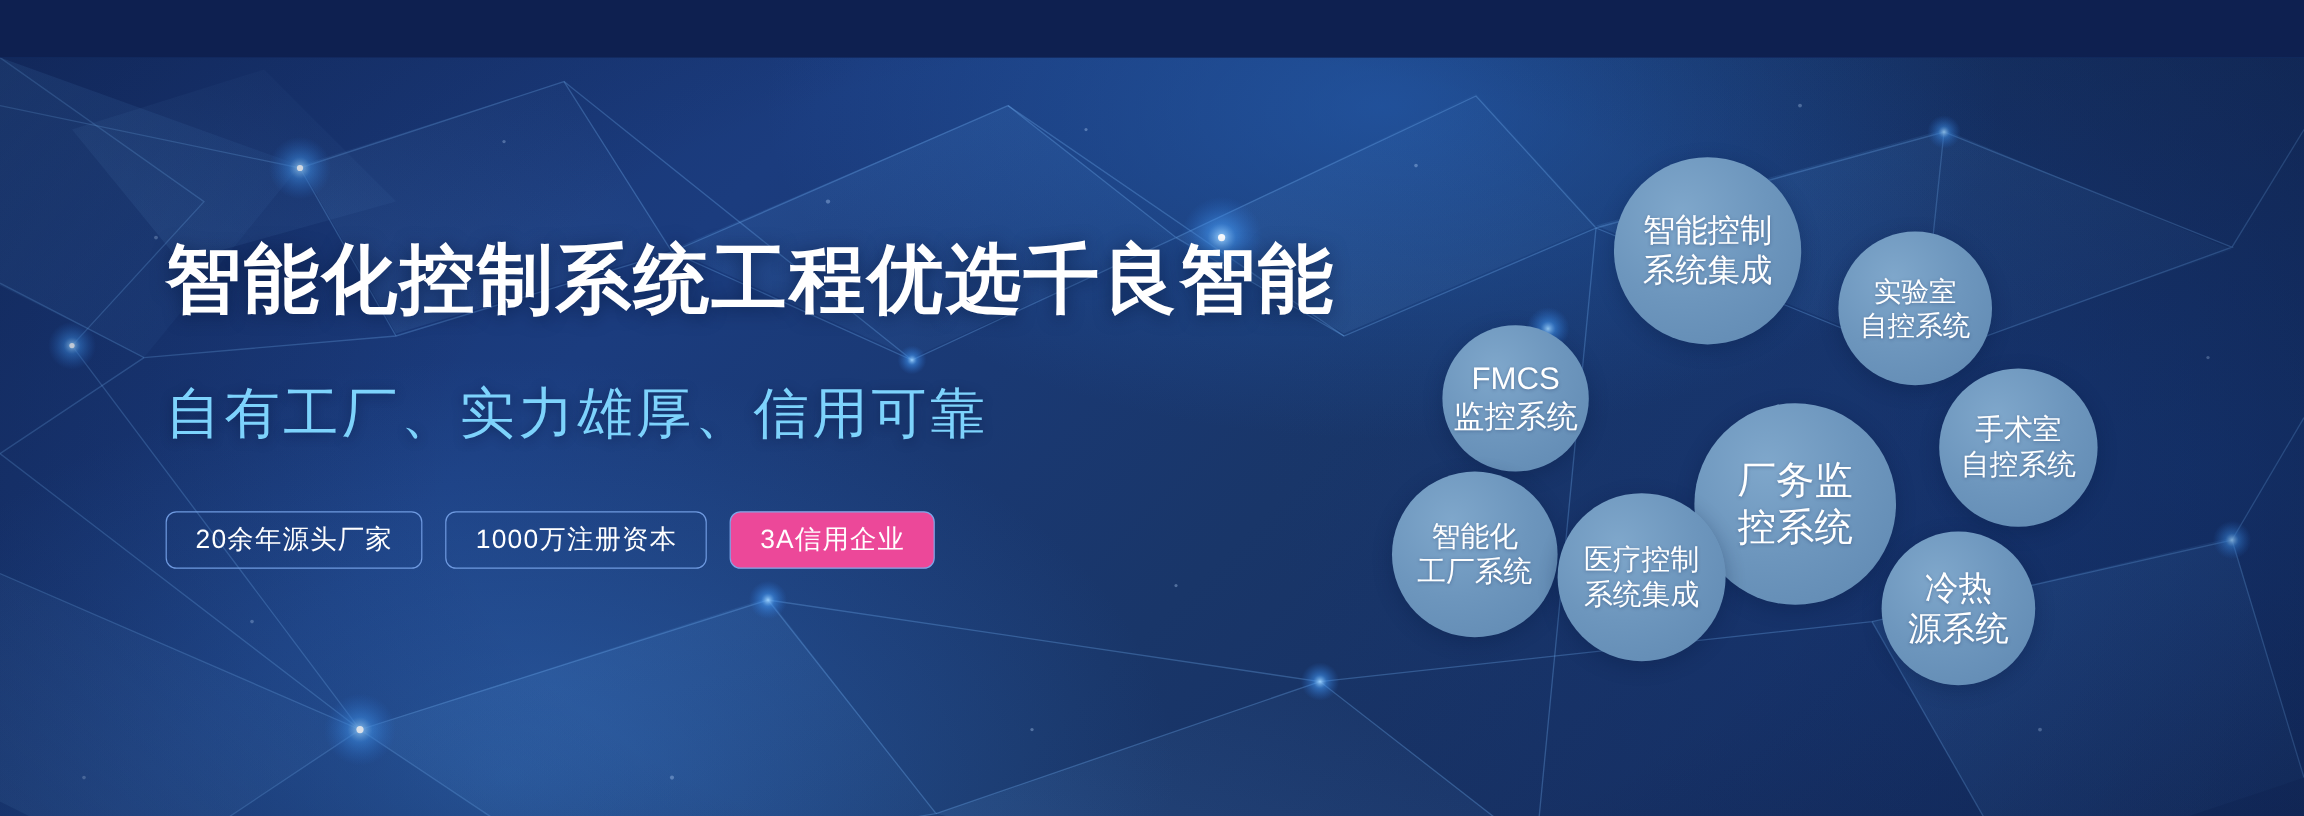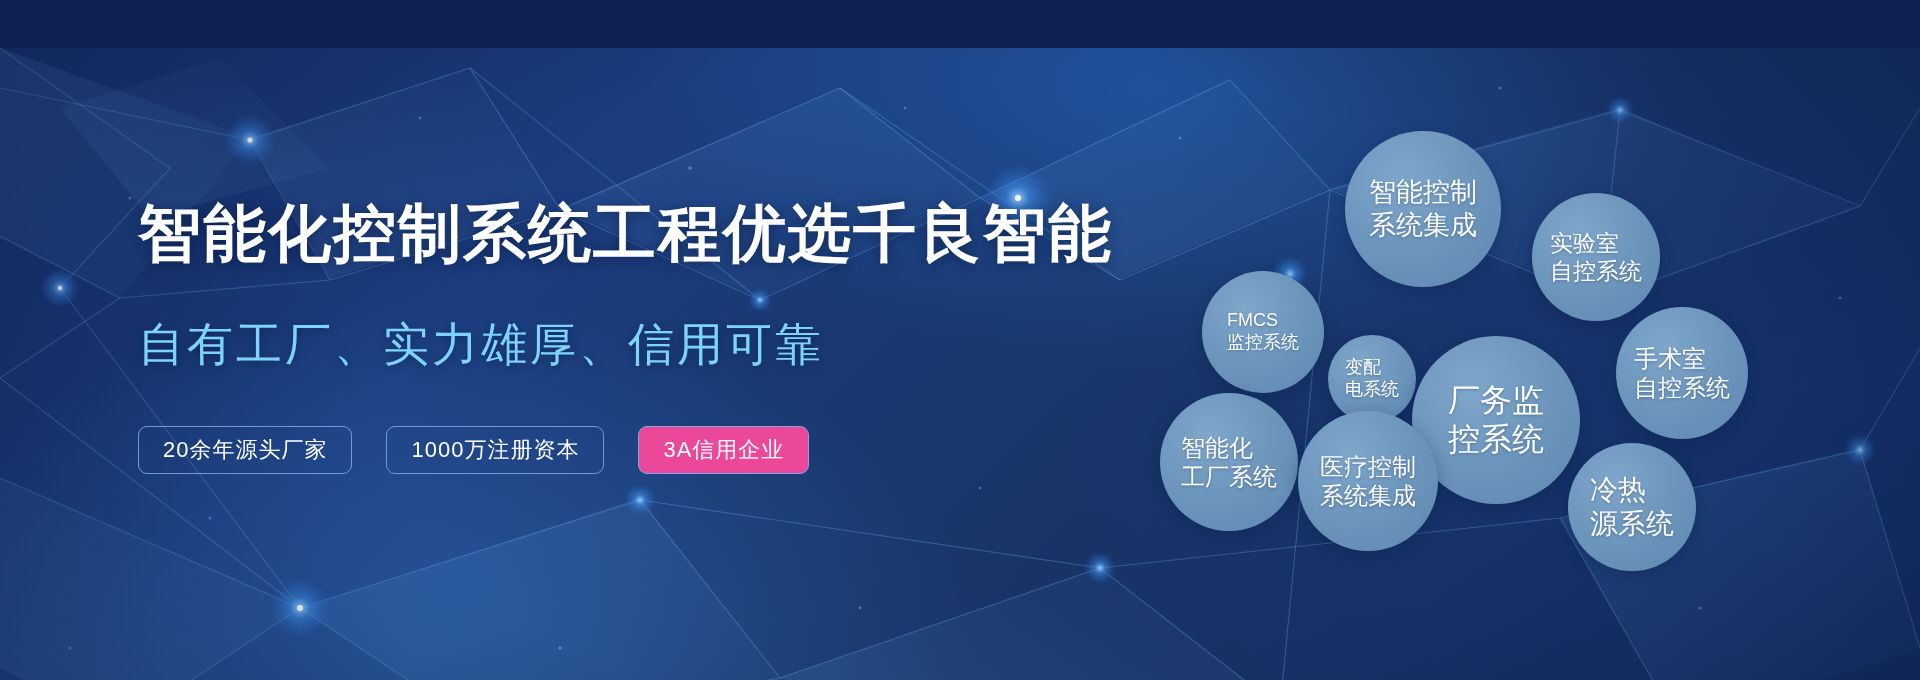--- a/index.html
+++ b/index.html
@@ -56,21 +56,21 @@
     font-weight: 400;
     color: #7dd3fc;
     letter-spacing: 3px;
     line-height: 1.2;
     white-space: nowrap;
     text-shadow: 0 2px 10px rgba(4,18,52,0.45);
   }
   .badges {
     margin-top: 54px;
     display: flex;
-    gap: 34px;
+    gap: 19px;
     align-items: flex-end;
   }
   .badge {
     height: 46px;
     padding: 0 24px;
     display: inline-flex;
     align-items: center;
     justify-content: center;
     border: 1.6px solid #6f9ae0;
     border-radius: 9px;
@@ -93,21 +93,21 @@
     top: 55px;
     width: 660px;
     height: 560px;
   }
   .bubble {
     position: absolute;
     border-radius: 50%;
     display: flex;
     align-items: center;
     justify-content: center;
-    text-align: left;
+    text-align: center;
     color: #ffffff;
     line-height: 1.22;
     box-sizing: border-box;
     padding: 4px;
     text-shadow: 0 1px 3px rgba(20,40,85,0.35);
     background: radial-gradient(circle at 36% 30%, #7fa7cb 0%, #6d96bd 48%, #5f88b1 100%);
     box-shadow: 0 4px 16px rgba(8,22,58,0.30);
   }
   .bubble span { display: block; }
 </style>
@@ -227,32 +227,26 @@
           <span>智能控制</span>
           <span>系统集成</span>
         </div>
       </div>
       <div class="bubble" style="left: 382px; top: 90px; width: 128px; height: 128px; font-size: 23px;">
         <div>
           <span>实验室</span>
           <span>自控系统</span>
         </div>
       </div>
-      <div class="bubble" style="left: 52px; top: 168px; width: 122px; height: 122px; font-size: 18px;">
+      <div class="bubble" style="left: 52px; top: 168px; width: 122px; height: 122px; font-size: 26px;">
         <div>
           <span>FMCS</span>
           <span>监控系统</span>
         </div>
       </div>
-      <div class="bubble" style="left: 178px; top: 232px; width: 88px; height: 88px; font-size: 18px;">
-        <div>
-          <span>变配</span>
-          <span>电系统</span>
-        </div>
-      </div>
       <div class="bubble" style="left: 466px; top: 204px; width: 132px; height: 132px; font-size: 24px;">
         <div>
           <span>手术室</span>
           <span>自控系统</span>
         </div>
       </div>
       <div class="bubble" style="left: 262px; top: 233px; width: 168px; height: 168px; font-size: 32px;">
         <div>
           <span>厂务监</span>
           <span>控系统</span>

